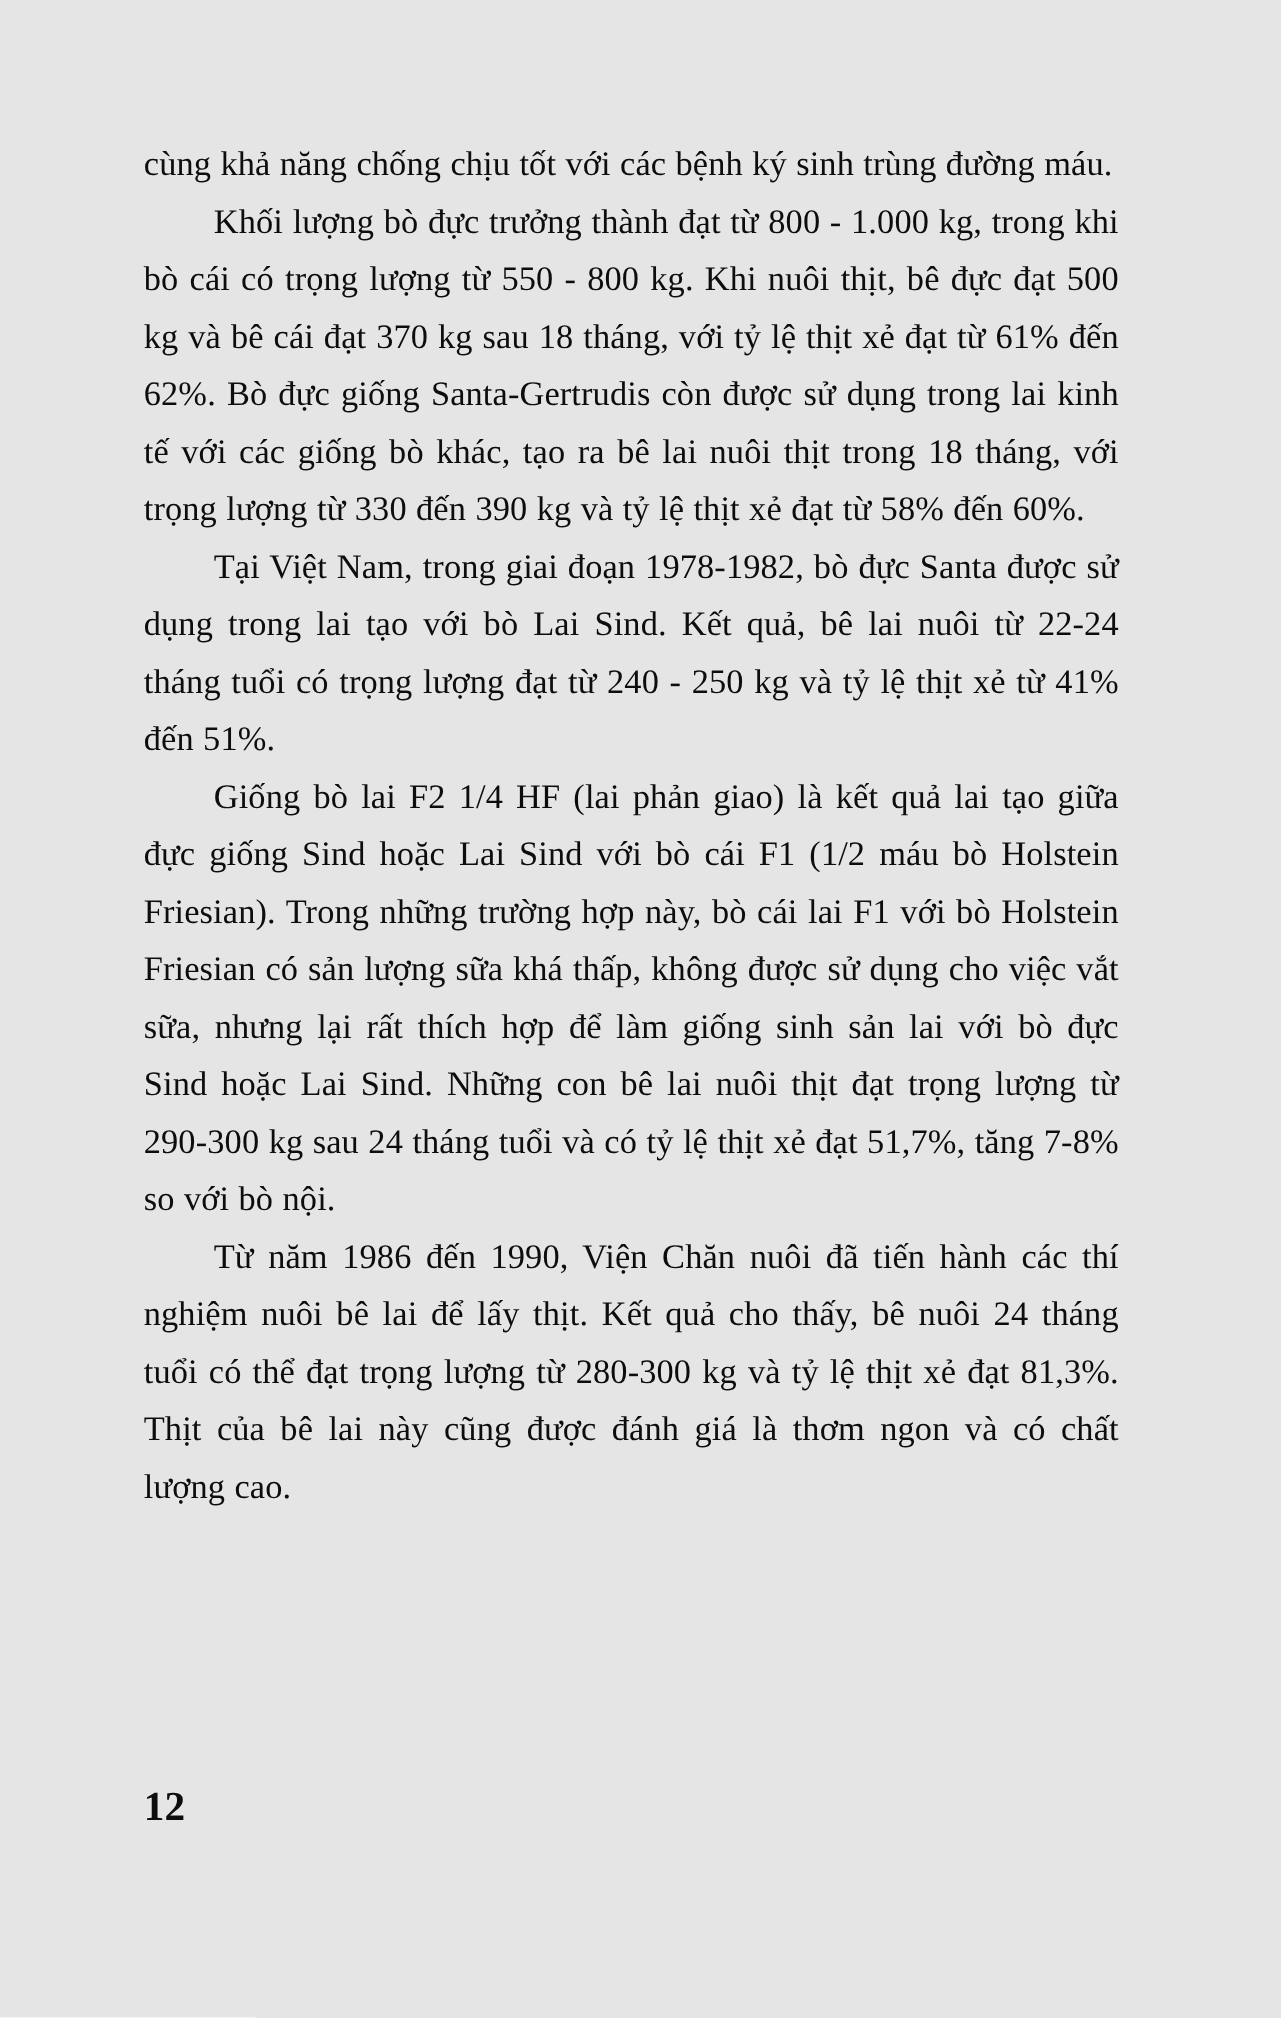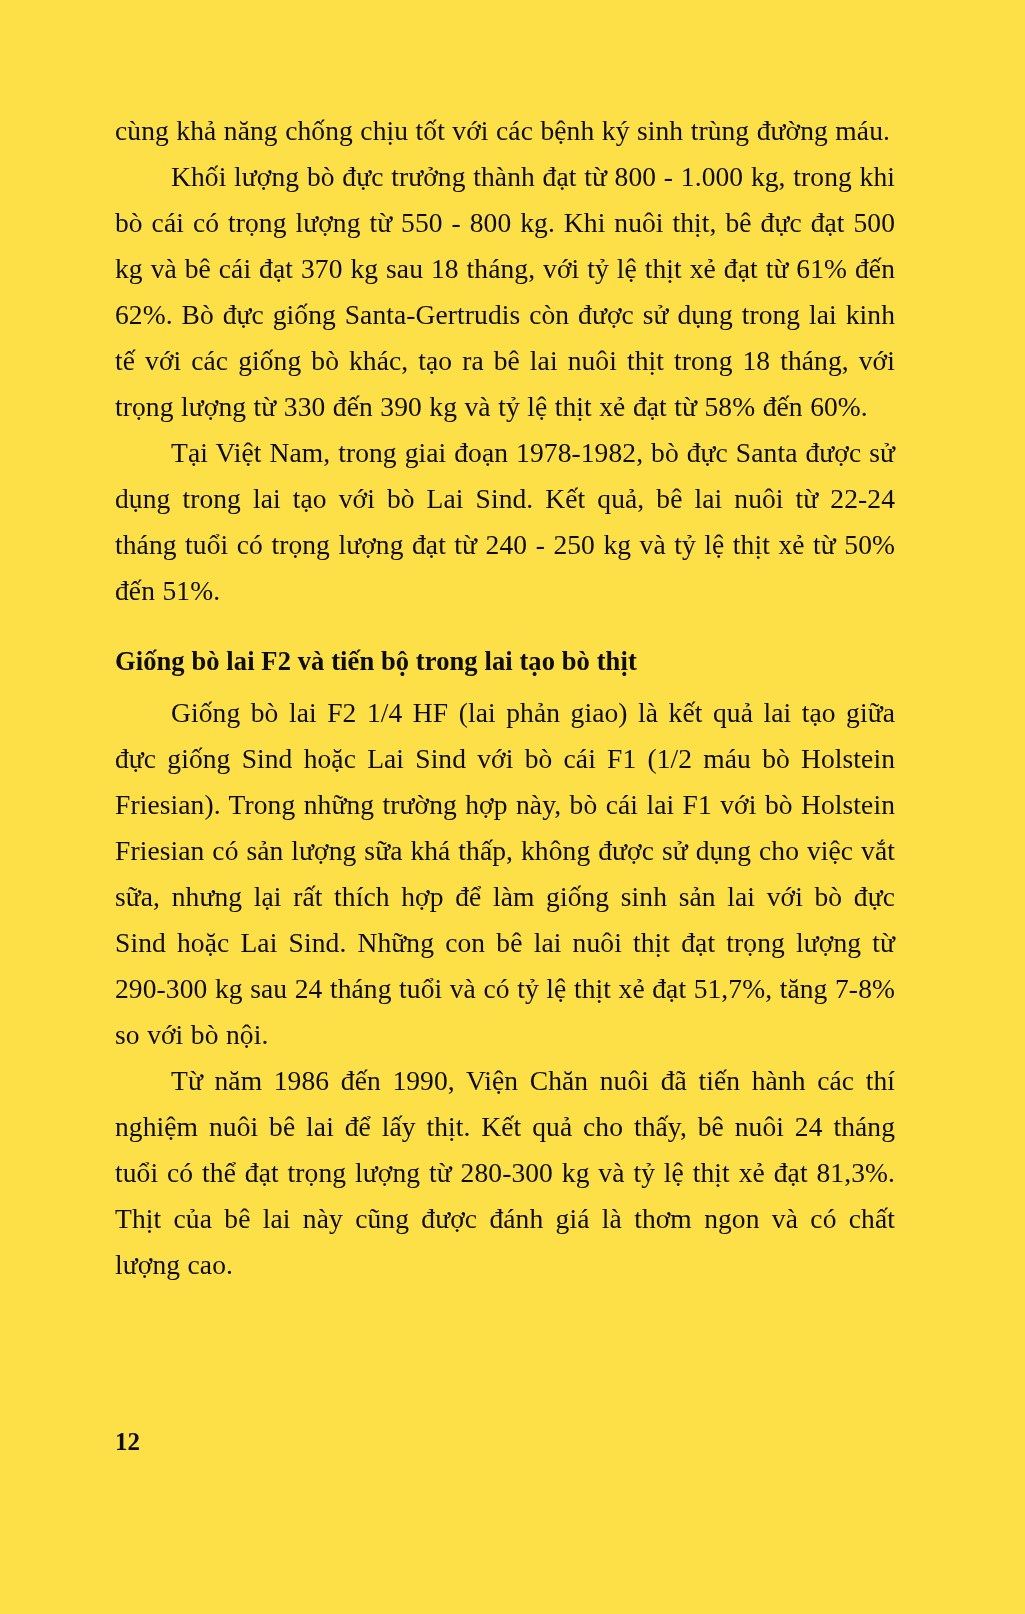--- a/index.html
+++ b/index.html
@@ -4,21 +4,21 @@
 <style>
   html, body {
     margin: 0;
     padding: 0;
     background: #ffffff;
   }
   .page {
     position: relative;
     width: 1025px;
     height: 1614px;
-    background: #fde047;
+    background: #e5e5e5;
     margin: 0 auto;
     overflow: hidden;
     font-family: "Liberation Serif", serif;
     color: #0d0d0d;
   }
   .content {
     position: absolute;
     left: 115px;
     top: 108px;
     width: 780px;
@@ -41,40 +41,39 @@
     font-size: 26.5px;
     line-height: 46px;
     font-weight: bold;
     text-align: left;
     letter-spacing: 0.1px;
   }
   .page-number {
     position: absolute;
     left: 115px;
     top: 1428px;
-    font-size: 25px;
+    font-size: 33px;
     font-weight: bold;
     font-family: "Liberation Serif", serif;
     color: #0d0d0d;
   }
 </style>
 </head>
 <body>
 
 <div class="page">
 
   <div class="content">
 
     <p class="para noindent">cùng khả năng chống chịu tốt với các bệnh ký sinh trùng đường máu.</p>
 
     <p class="para">Khối lượng bò đực trưởng thành đạt từ 800 - 1.000 kg, trong khi bò cái có trọng lượng từ 550 - 800 kg. Khi nuôi thịt, bê đực đạt 500 kg và bê cái đạt 370 kg sau 18 tháng, với tỷ lệ thịt xẻ đạt từ 61% đến 62%. Bò đực giống Santa-Gertrudis còn được sử dụng trong lai kinh tế với các giống bò khác, tạo ra bê lai nuôi thịt trong 18 tháng, với trọng lượng từ 330 đến 390 kg và tỷ lệ thịt xẻ đạt từ 58% đến 60%.</p>
 
-    <p class="para">Tại Việt Nam, trong giai đoạn 1978-1982, bò đực Santa được sử dụng trong lai tạo với bò Lai Sind. Kết quả, bê lai nuôi từ 22-24 tháng tuổi có trọng lượng đạt từ 240 - 250 kg và tỷ lệ thịt xẻ từ 50% đến 51%.</p>
+    <p class="para">Tại Việt Nam, trong giai đoạn 1978-1982, bò đực Santa được sử dụng trong lai tạo với bò Lai Sind. Kết quả, bê lai nuôi từ 22-24 tháng tuổi có trọng lượng đạt từ 240 - 250 kg và tỷ lệ thịt xẻ từ 41% đến 51%.</p>
 
-    <h2 class="subhead">Giống bò lai F2 và tiến bộ trong lai tạo bò thịt</h2>
 
     <p class="para">Giống bò lai F2 1/4 HF (lai phản giao) là kết quả lai tạo giữa đực giống Sind hoặc Lai Sind với bò cái F1 (1/2 máu bò Holstein Friesian). Trong những trường hợp này, bò cái lai F1 với bò Holstein Friesian có sản lượng sữa khá thấp, không được sử dụng cho việc vắt sữa, nhưng lại rất thích hợp để làm giống sinh sản lai với bò đực Sind hoặc Lai Sind. Những con bê lai nuôi thịt đạt trọng lượng từ 290-300 kg sau 24 tháng tuổi và có tỷ lệ thịt xẻ đạt 51,7%, tăng 7-8% so với bò nội.</p>
 
     <p class="para">Từ năm 1986 đến 1990, Viện Chăn nuôi đã tiến hành các thí nghiệm nuôi bê lai để lấy thịt. Kết quả cho thấy, bê nuôi 24 tháng tuổi có thể đạt trọng lượng từ 280-300 kg và tỷ lệ thịt xẻ đạt 81,3%. Thịt của bê lai này cũng được đánh giá là thơm ngon và có chất lượng cao.</p>
 
   </div>
 
   <div class="page-number">12</div>
 
 </div>

